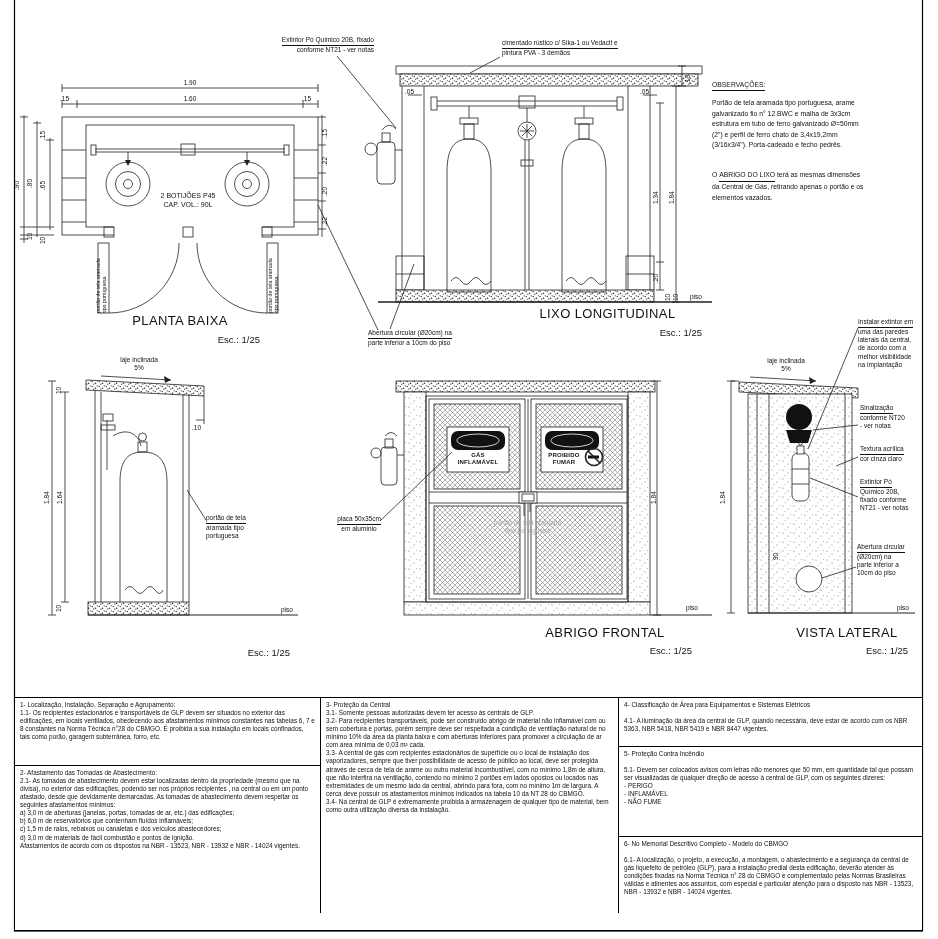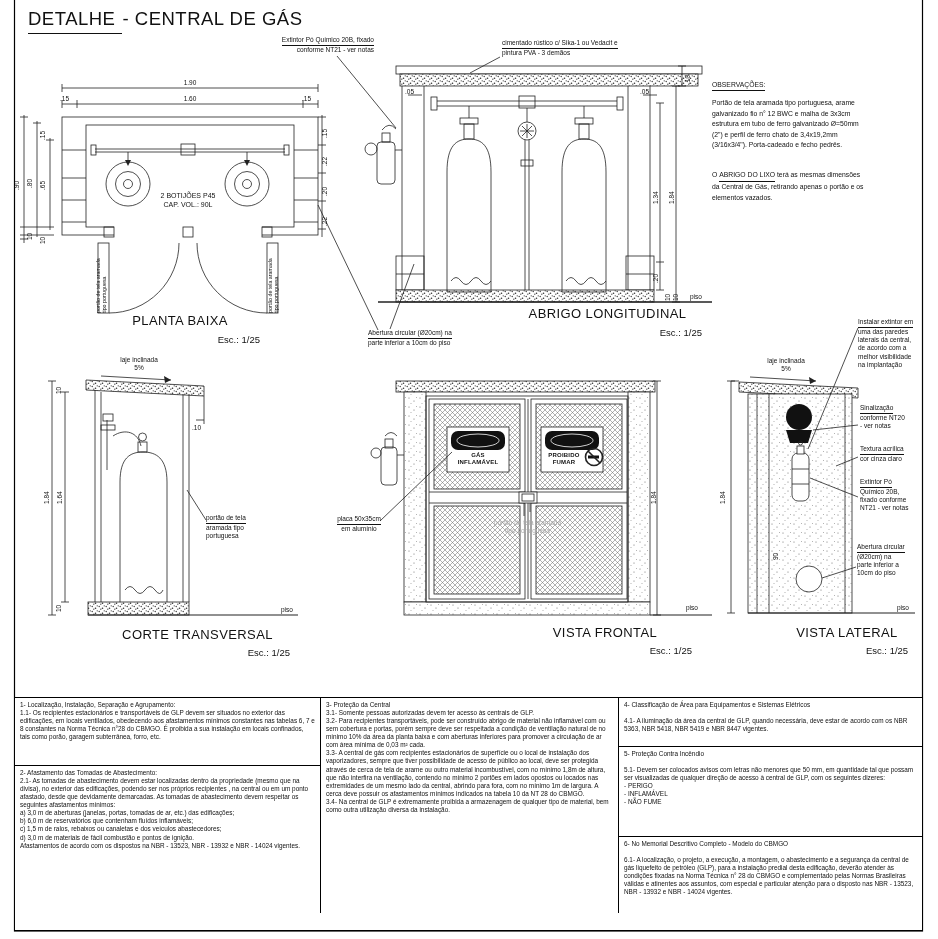--- a/index.html
+++ b/index.html
@@ -226,21 +226,20 @@
     <path d="M748,613 H915" stroke-width="1.2"></path>
     <path d="M731,381 V613 M727,381 H735 M727,613 H735 M731,381 H739"></path>
     <path d="M858,328 L808,449"></path>
     <path d="M858,425 L813,430"></path>
     <path d="M858,457 L836,466"></path>
     <path d="M858,497 L810,478"></path>
     <path d="M856,567 L822,578"></path>
   </g>
 </svg>
 
-<div class="t big" style="left:28px;top:7px"><span class="u">DETALHE</span><span>- CENTRAL DE GÁS</span></div>
 
 <div class="t rt" style="left:238px;top:36px;width:136px"><span class="u">Extintor Pó Químico 20B, fixado</span>
 <div>conforme NT21 - ver notas</div></div>
 
 <div class="t" style="left:502px;top:39px;width:160px"><span class="u">cimentado rústico c/ Sika-1 ou Vedacit e</span>
 <div>pintura PVA - 3 demãos</div></div>
 
 <div class="t obs" style="left:712px;top:69px;width:220px">
   <span class="hd">OBSERVAÇÕES:</span>
   <p>Portão de tela aramada tipo portuguesa, arame
@@ -277,48 +276,47 @@
 
 <div class="t rot" style="left:684px;top:84px">.10</div>
 <div class="t" style="left:640px;top:88px">.05</div>
 <div class="t" style="left:405px;top:88px">.05</div>
 <div class="t rot" style="left:652px;top:204px">1.34</div>
 <div class="t rot" style="left:668px;top:204px">1.84</div>
 <div class="t rot" style="left:652px;top:283px">.20</div>
 <div class="t rot" style="left:664px;top:301px">10</div>
 <div class="t rot" style="left:672px;top:301px">10</div>
 <div class="t" style="left:690px;top:293px">piso</div>
-<div class="t ctr vtitle" style="left:500px;top:306px;width:215px">ABRIGO LONGITUDINAL</div>
+<div class="t ctr vtitle" style="left:500px;top:306px;width:215px">LIXO LONGITUDINAL</div>
 <div class="t rt esc" style="left:638px;top:327px;width:64px">Esc.: 1/25</div>
 
 <div class="t" style="left:368px;top:329px;width:118px"><span class="u">Abertura circular (Ø20cm) na</span>
 <div>parte inferior a 10cm do piso</div></div>
 
 <div class="t ctr" style="left:103px;top:356px;width:72px"><div>laje inclinada</div><div>5%</div></div>
 <div class="t rot" style="left:43px;top:504px">1.84</div>
 <div class="t rot" style="left:56px;top:504px">1.64</div>
 <div class="t rot" style="left:55px;top:394px">10</div>
 <div class="t rot" style="left:55px;top:612px">10</div>
 <div class="t" style="left:192px;top:424px">.10</div>
 <div class="t" style="left:206px;top:514px;width:62px"><span class="u">portão de tela</span>
 <div>aramada tipo
 portuguesa</div></div>
 <div class="t" style="left:281px;top:606px">piso</div>
-<div class="t ctr vtitle" style="left:90px;top:627px;width:215px">CORTE TRANSVERSAL</div>
 <div class="t rt esc" style="left:226px;top:647px;width:64px">Esc.: 1/25</div>
 
 <div class="t ctr sign-txt" style="left:447px;top:452px;width:62px"><div>GÁS</div><div>INFLAMÁVEL</div></div>
 <div class="t ctr sign-txt" style="left:539px;top:452px;width:50px"><div>PROIBIDO</div><div>FUMAR</div></div>
 <div class="t ctr gray" style="left:470px;top:519px;width:115px">portão de tela aramada
 tipo portuguesa</div>
 <div class="t ctr" style="left:330px;top:515px;width:58px"><span class="u">placa 50x35cm</span>
 <div>em alumínio</div></div>
 <div class="t rot" style="left:650px;top:504px">1.84</div>
 <div class="t" style="left:686px;top:604px">piso</div>
-<div class="t ctr vtitle" style="left:500px;top:625px;width:210px">VISTA FRONTAL</div>
+<div class="t ctr vtitle" style="left:500px;top:625px;width:210px">ABRIGO FRONTAL</div>
 <div class="t rt esc" style="left:628px;top:645px;width:64px">Esc.: 1/25</div>
 
 <div class="t ctr" style="left:752px;top:357px;width:68px"><div>laje inclinada</div><div>5%</div></div>
 <div class="t rot" style="left:719px;top:504px">1.84</div>
 <div class="t rot" style="left:772px;top:560px">90</div>
 <div class="t" style="left:858px;top:318px;width:78px"><span class="u">Instalar extintor em</span>
 <div>uma das paredes
 laterais da central,
 de acordo com a
 melhor visibilidade

